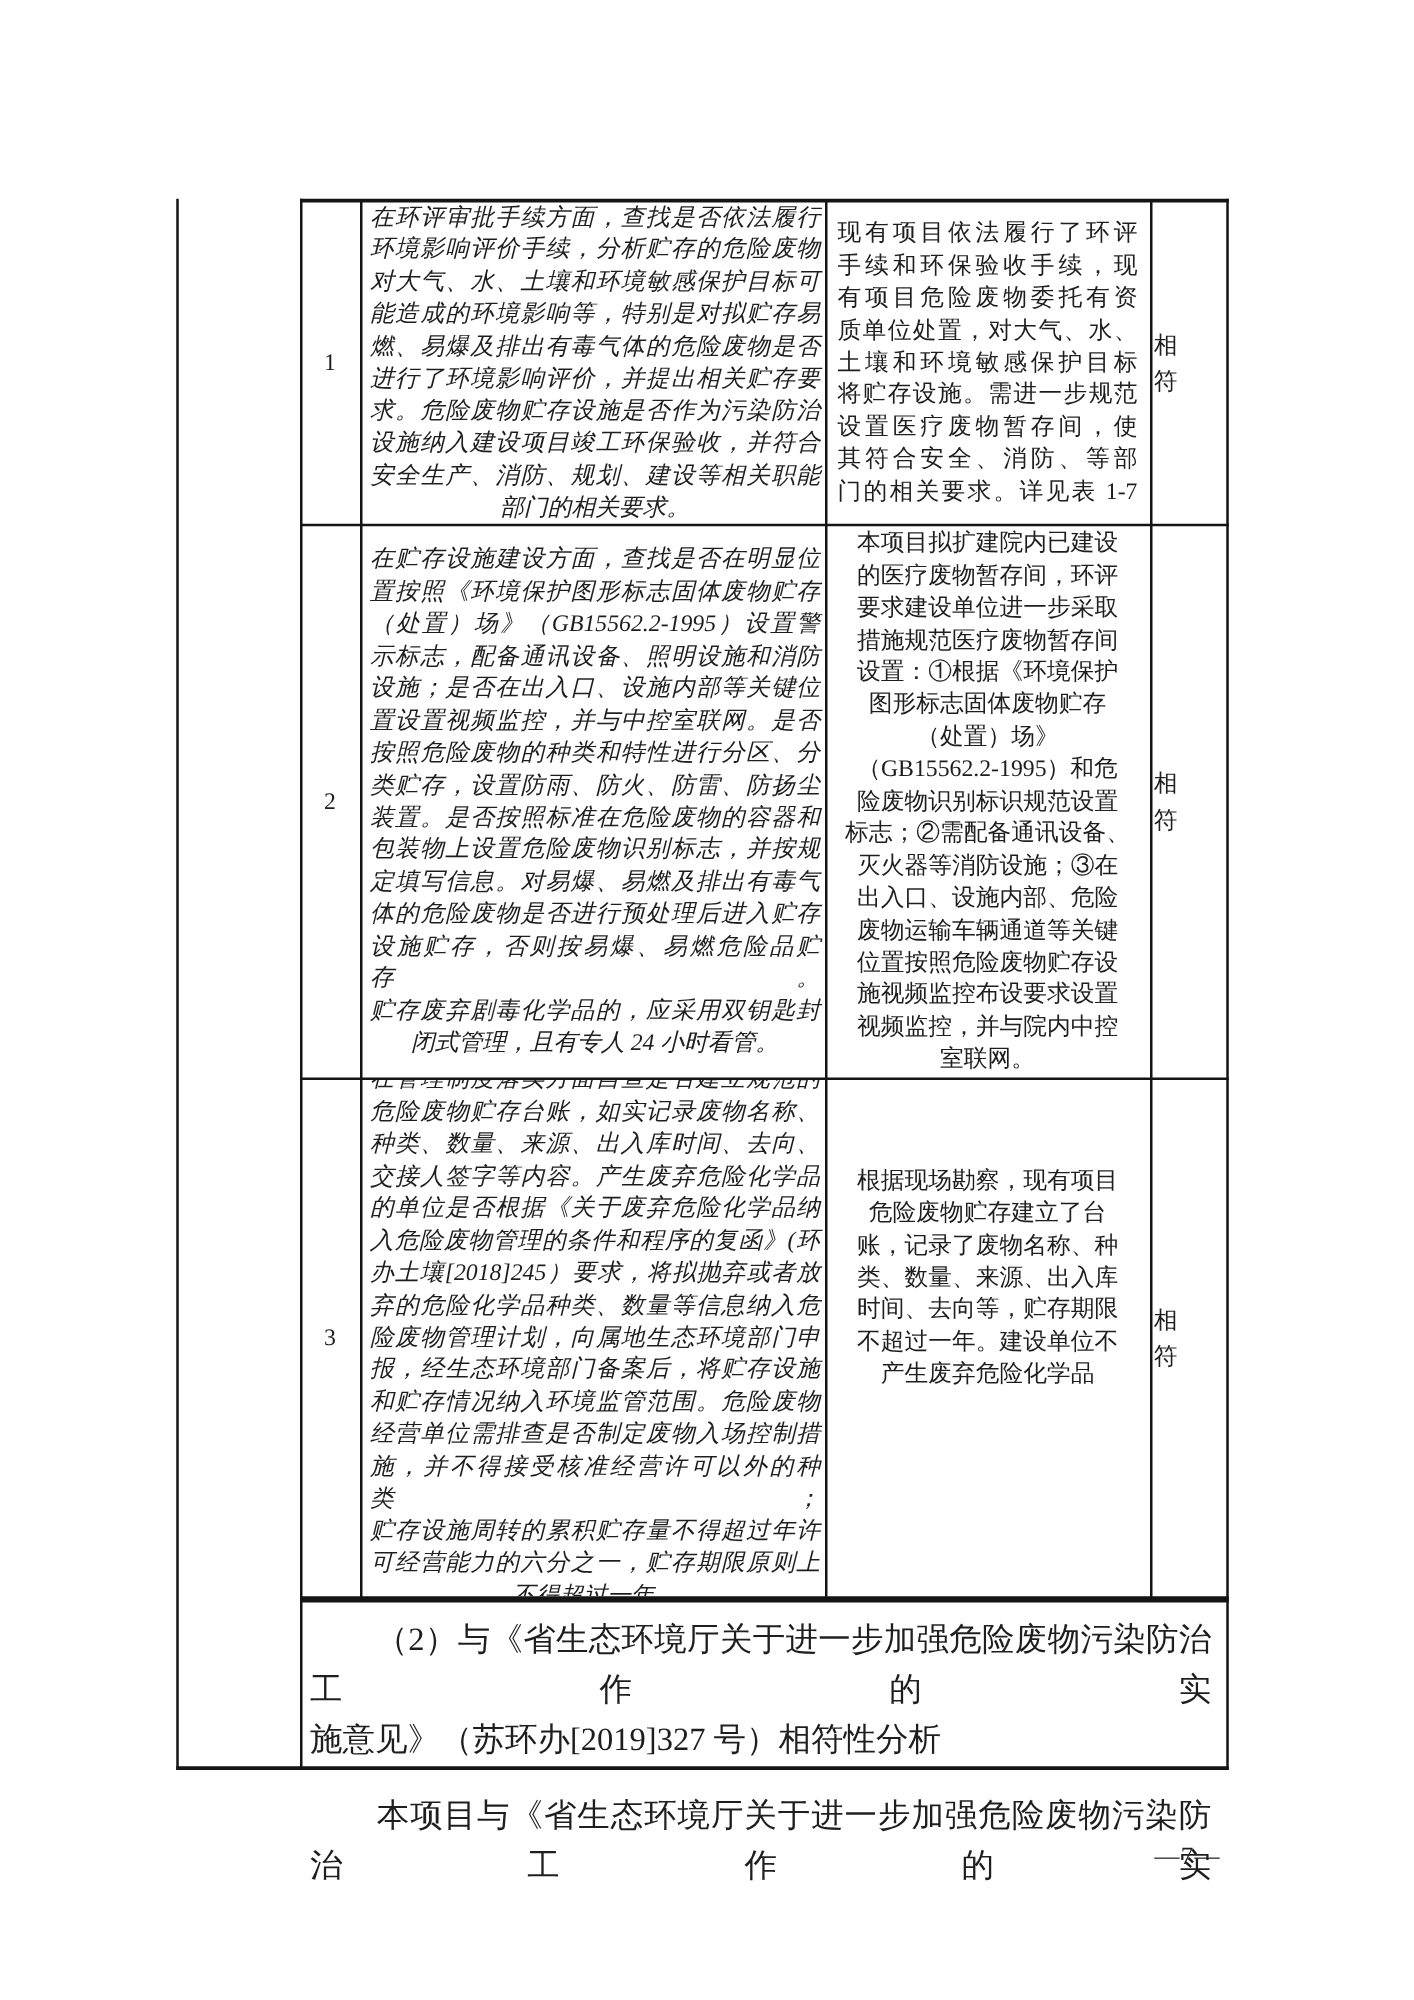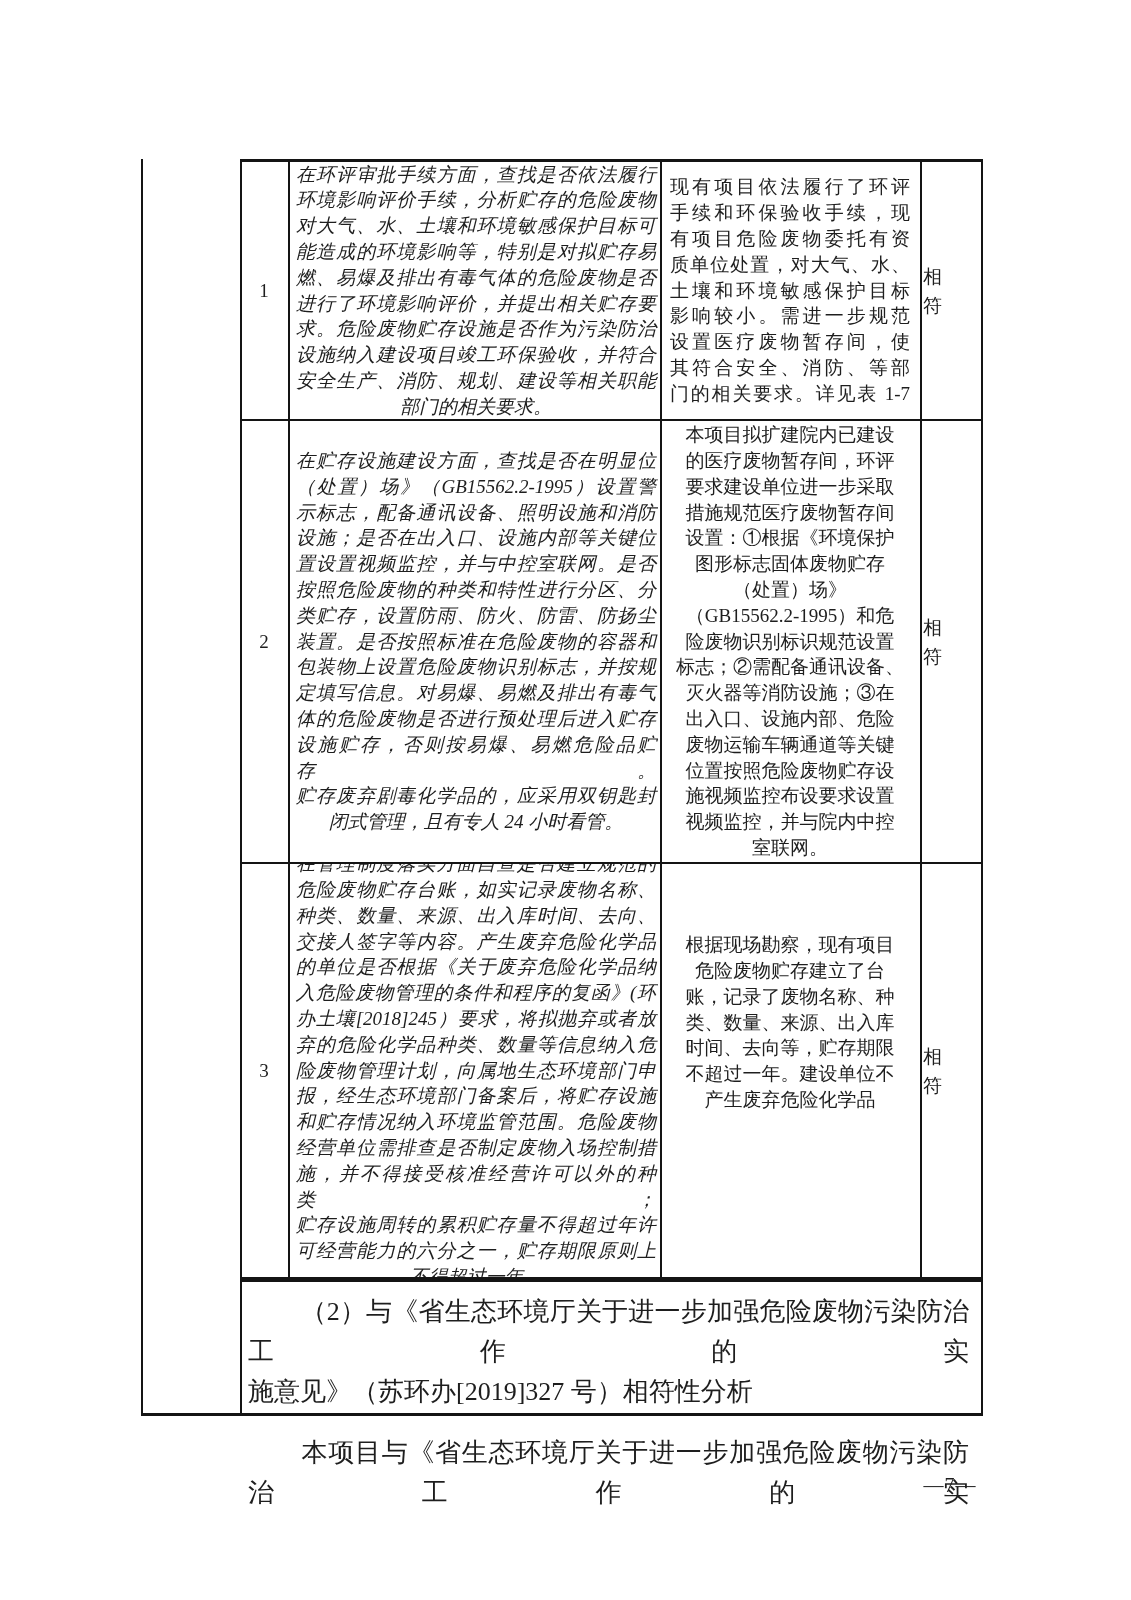--- a/index.html
+++ b/index.html
@@ -70,36 +70,37 @@
         <div class="line">部门的相关要求。</div>
       </div>
   </div>
   <div class="cell ana ana-justify" style="left:662px;top:162px;width:256px;height:257px">
     <div class="lines">
         <div class="line">现有项目依法履行了环评</div>
         <div class="line">手续和环保验收手续，现</div>
         <div class="line">有项目危险废物委托有资</div>
         <div class="line">质单位处置，对大气、水、</div>
         <div class="line">土壤和环境敏感保护目标</div>
-        <div class="line">影响较小。需进一步规范</div>
+        <div class="line">将贮存设施。需进一步规范</div>
         <div class="line">设置医疗废物暂存间，使</div>
         <div class="line">其符合安全、消防、等部</div>
         <div class="line">门的相关要求。详见表 1-7</div>
       </div>
   </div>
   <div class="cell status" style="left:922px;top:162px;width:57px;height:257px">
     <div class="inner">相符</div>
   </div>
 
   <div class="cell num" style="left:242px;top:421px;width:44px;height:441px">
     <span>2</span>
   </div>
   <div class="cell req" style="left:290px;top:421px;width:368px;height:441px">
     <div class="lines">
         <div class="line">在贮存设施建设方面，查找是否在明显位</div>
+        <div class="line">置按照《环境保护图形标志固体废物贮存</div>
         <div class="line">（处置）场》（GB15562.2-1995）设置警</div>
         <div class="line">示标志，配备通讯设备、照明设施和消防</div>
         <div class="line">设施；是否在出入口、设施内部等关键位</div>
         <div class="line">置设置视频监控，并与中控室联网。是否</div>
         <div class="line">按照危险废物的种类和特性进行分区、分</div>
         <div class="line">类贮存，设置防雨、防火、防雷、防扬尘</div>
         <div class="line">装置。是否按照标准在危险废物的容器和</div>
         <div class="line">包装物上设置危险废物识别标志，并按规</div>
         <div class="line">定填写信息。对易爆、易燃及排出有毒气</div>
         <div class="line">体的危险废物是否进行预处理后进入贮存</div>

